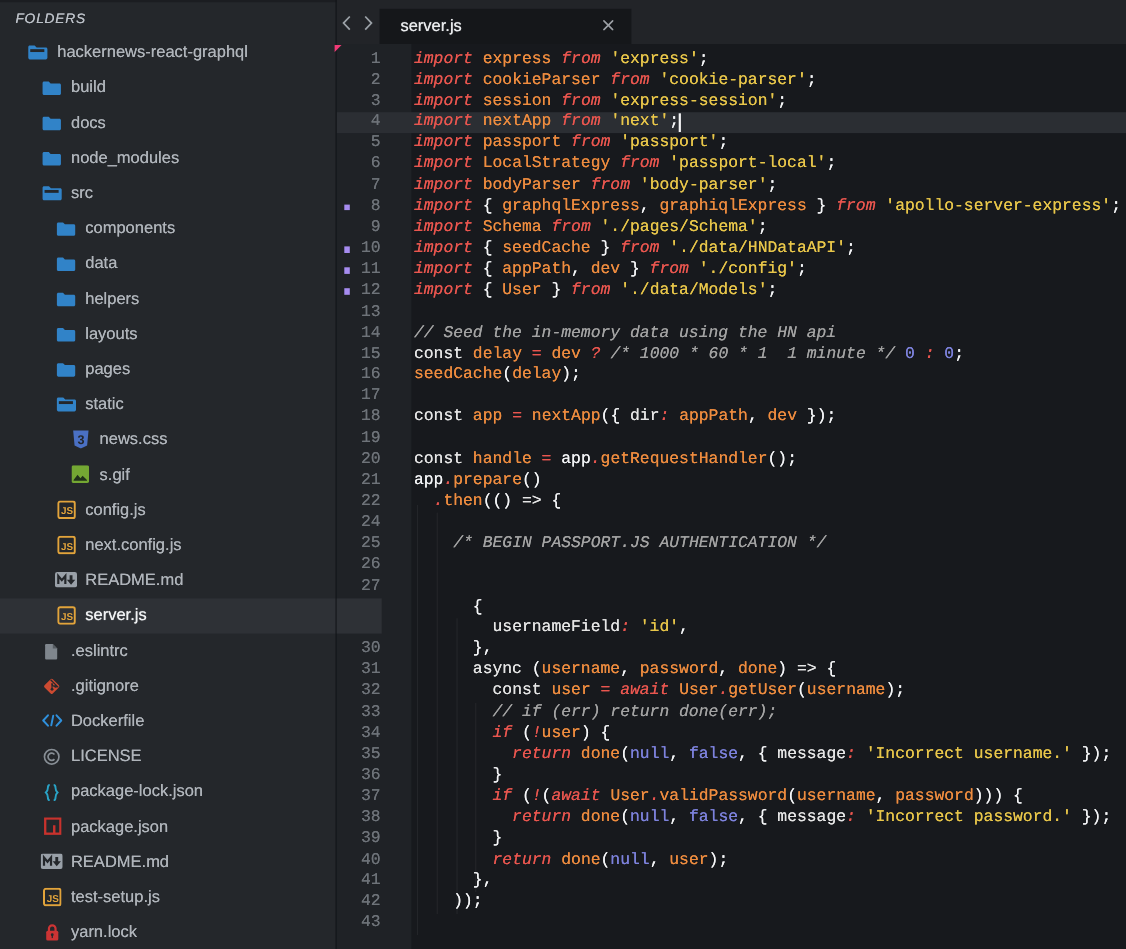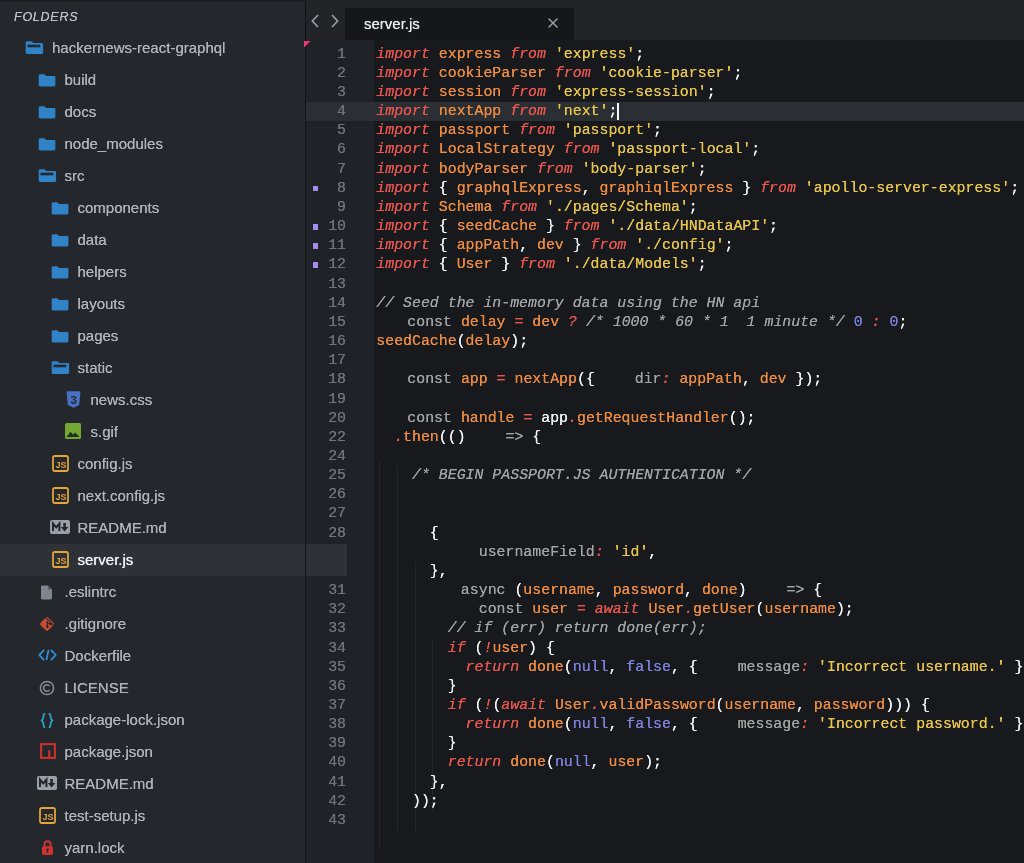--- a/index.html
+++ b/index.html
@@ -24,21 +24,21 @@
 
 
 #gutterbg { position:absolute; left:306px; top:40px; width:68px; height:823px; background:#1f2226; }
 #lines { position:absolute; left:306px; top:44.7px; width:718px; }
 #curline { position:absolute; left:306px; top:102.21px; width:718px; height:19.17px; background:#2b2e33; }
 .ln { position:relative; height:19.17px; }
 .ln, .num, .ct { font-family:"Liberation Mono",monospace; font-size:14.88px; line-height:19.17px; }
 .num { position:absolute; left:0; top:0; width:40px; text-align:right; color:#6e7379; text-shadow:0 0 .4px; }
 .ct { position:absolute; left:70.3px; top:0; white-space:pre; color:#f3f4f6; text-shadow:0 0 .5px; }
 .ct .r { color:#e9564f;font-style:italic; } .ct .o { color:#ee8c3f; } .ct .g { color:#e8c64a; }
-.ct .b { color:#a3a3a3;margin-left:31px; } .ct .v { color:#7d82dc; }
+.ct .b { color:#e5e5e5; } .ct .v { color:#7d82dc; }
 .ct .c { color:#a3a3a3; font-style:italic; }
 .guide { position:absolute; width:1px; background:rgba(255,255,255,0.055); }
 .gm { position:absolute; left:6.5px; width:5.5px; height:5.5px; background:#a68cf0; }
 #fold { position:absolute; left:304px; top:41.3px; width:6.5px; height:6.5px; z-index:9; }
 #caret { position:absolute; left:617.4px; top:103.21px; width:2px; height:17px; background:#f5f6f7; }
 .chev { position:absolute; top:14.2px; }
 #closex { position:absolute; left:203px; top:10px; }
 </style></head>
 <body>
 <div id="app">
@@ -141,20 +141,24 @@
         <span class="ct"><span class="b">const</span> <span class="o">app</span> <span class="r">=</span> <span class="o">nextApp</span>({ <span class="b">dir</span><span class="r">:</span> <span class="o">appPath</span>, <span class="o">dev</span> });</span>
       </div>
 <div class="ln">
         <span class="num">19</span>
       </div>
 <div class="ln">
         <span class="num">20</span>
         <span class="ct"><span class="b">const</span> <span class="o">handle</span> <span class="r">=</span> app<span class="r">.</span><span class="o">getRequestHandler</span>();</span>
       </div>
 <div class="ln">
+        <span class="num">21</span>
+        <span class="ct">app<span class="r">.</span><span class="o">prepare</span>()</span>
+      </div>
+<div class="ln">
         <span class="num">22</span>
         <span class="ct">  <span class="r">.</span><span class="o">then</span>(() <span class="b">=&gt;</span> {</span>
       </div>
 <div class="ln">
         <span class="num">24</span>
       </div>
 <div class="ln">
         <span class="num">25</span>
         <span class="ct">    <span class="c">/* BEGIN PASSPORT.JS AUTHENTICATION */</span></span>
       </div>

